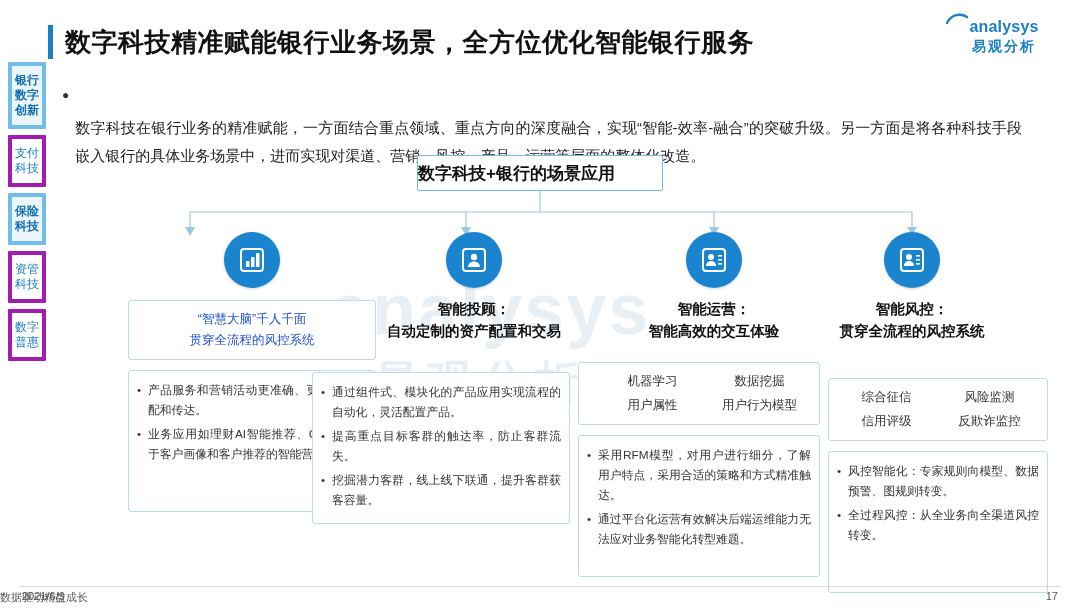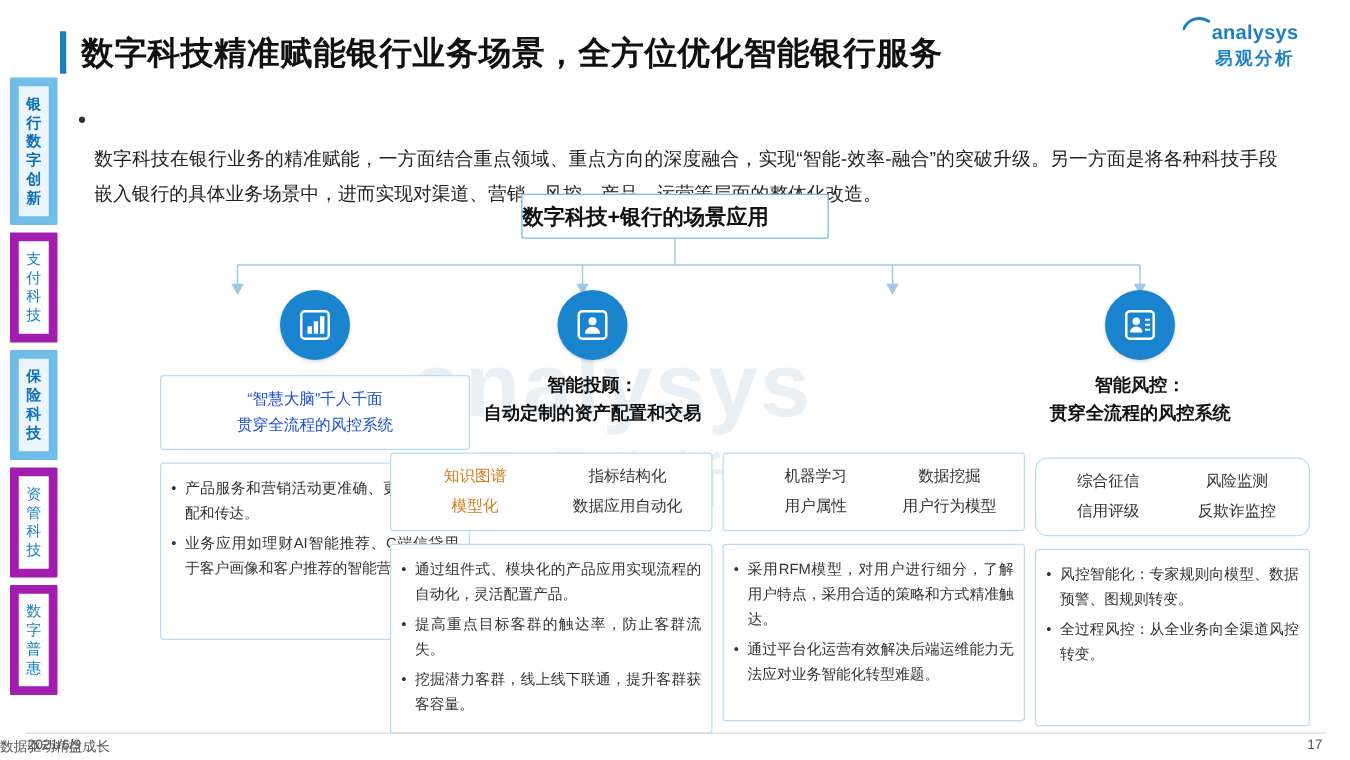--- a/index.html
+++ b/index.html
@@ -20,21 +20,21 @@
   #sidebar {
     position: absolute;
     left: 8px; top: 62px;
     width: 38px;
     display: flex;
     flex-direction: column;
     gap: 6px;
   }
   .side-item {
     width: 38px;
-    border: 7px solid #a21caf;
+    border: 4px solid #a21caf;
     background: #ffffff;
     color: #1b7fc4;
     font-size: 12px;
     line-height: 15px;
     text-align: center;
     padding: 7px 2px;
     letter-spacing: 0px;
     border-radius: 1px;
   }
   .side-item.active {
@@ -316,37 +316,47 @@
         </svg>
       </div>
     </div>
     <div class="col-head">
       <span>智能投顾：</span>
       <span class="sub">自动定制的资产配置和交易</span>
     </div>
   </div>
 
   <div style="position:absolute;left:312px;top:362px;width:258px;">
-    <div class="mid-card" style="margin-top:0;">
-      <div class="mid-grid">
-        <div class="hl">知识图谱</div>
-        <div>指标结构化</div>
-        <div class="hl">模型化</div>
-        <div>数据应用自动化</div>
-      </div>
-    </div>
     <div class="bullet-card">
       <ul>
         <li>通过组件式、模块化的产品应用实现流程的自动化，灵活配置产品。</li>
         <li>提高重点目标客群的触达率，防止客群流失。</li>
         <li>挖掘潜力客群，线上线下联通，提升客群获客容量。</li>
       </ul>
     </div>
   </div>
 
+  <div class="column" style="left:614px;width:200px;top:232px;">
+    <div class="circle-wrap">
+      <div class="circle">
+        <svg width="30" height="30" viewBox="0 0 30 30">
+          <rect x="4" y="4" width="22" height="22" rx="3" fill="none" stroke="#ffffff" stroke-width="2"></rect>
+          <circle cx="12" cy="12" r="3" fill="#ffffff"></circle>
+          <path d="M7 21c0-3 2.3-4.9 5-4.9s5 1.9 5 4.9z" fill="#ffffff"></path>
+          <rect x="19" y="10" width="4" height="1.6" fill="#ffffff"></rect>
+          <rect x="19" y="14" width="4" height="1.6" fill="#ffffff"></rect>
+          <rect x="19" y="18" width="4" height="1.6" fill="#ffffff"></rect>
+        </svg>
+      </div>
+    </div>
+    <div class="col-head">
+      <span>智能运营：</span>
+      <span class="sub">智能高效的交互体验</span>
+    </div>
+  </div>
 
   <div style="position:absolute;left:578px;top:362px;width:242px;">
     <div class="mid-card" style="margin-top:0;padding-left:20px;">
       <div class="mid-grid">
         <div>机器学习</div>
         <div>数据挖掘</div>
         <div>用户属性</div>
         <div>用户行为模型</div>
       </div>
     </div>
@@ -371,21 +381,21 @@
         </svg>
       </div>
     </div>
     <div class="col-head">
       <span>智能风控：</span>
       <span class="sub">贯穿全流程的风控系统</span>
     </div>
   </div>
 
   <div style="position:absolute;left:828px;top:362px;width:220px;">
-    <div class="mid-card" style="margin-top:4px;border-radius:10px;">
+    <div class="mid-card" style="margin-top:16px;">
       <div class="mid-grid">
         <div>综合征信</div>
         <div>风险监测</div>
         <div>信用评级</div>
         <div>反欺诈监控</div>
       </div>
     </div>
     <div class="bullet-card">
       <ul>
         <li>风控智能化：专家规则向模型、数据预警、图规则转变。</li>

